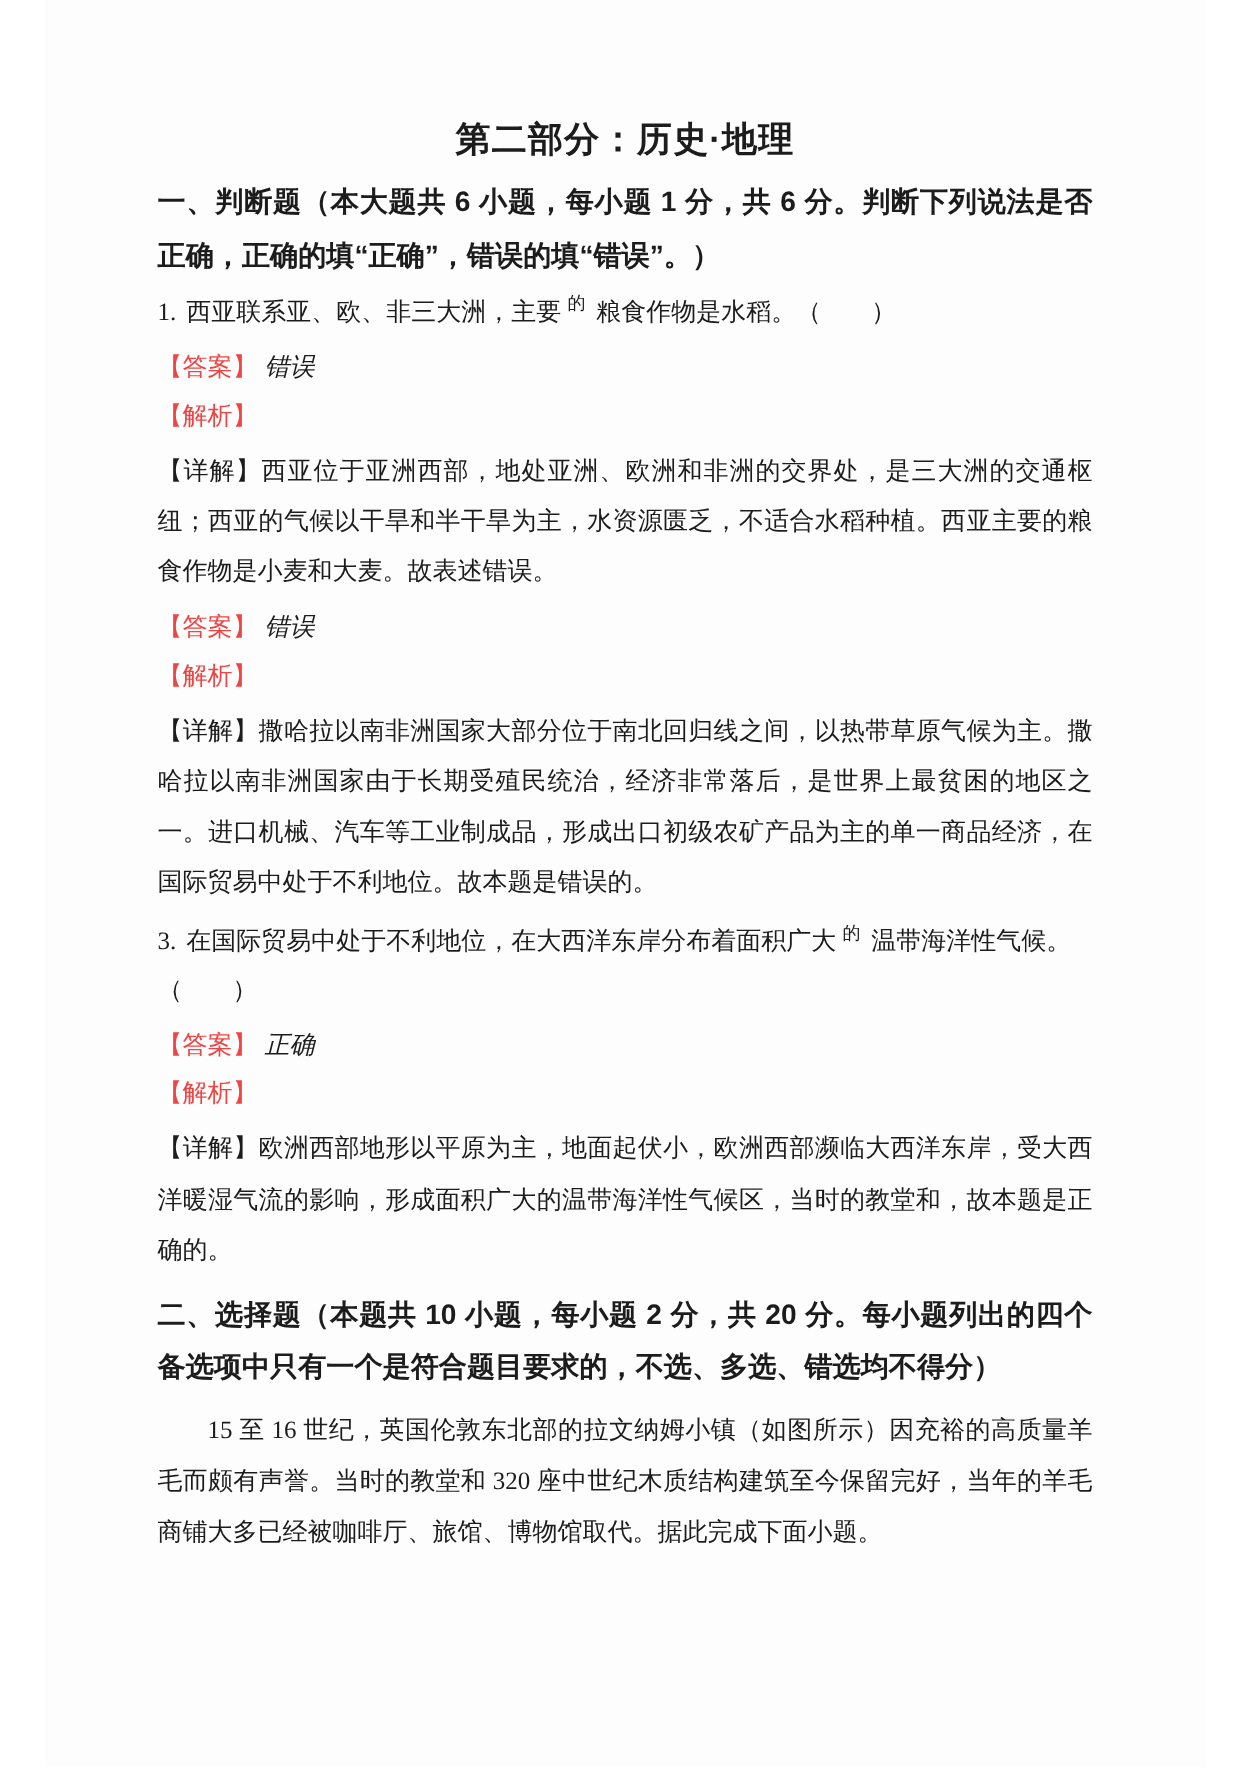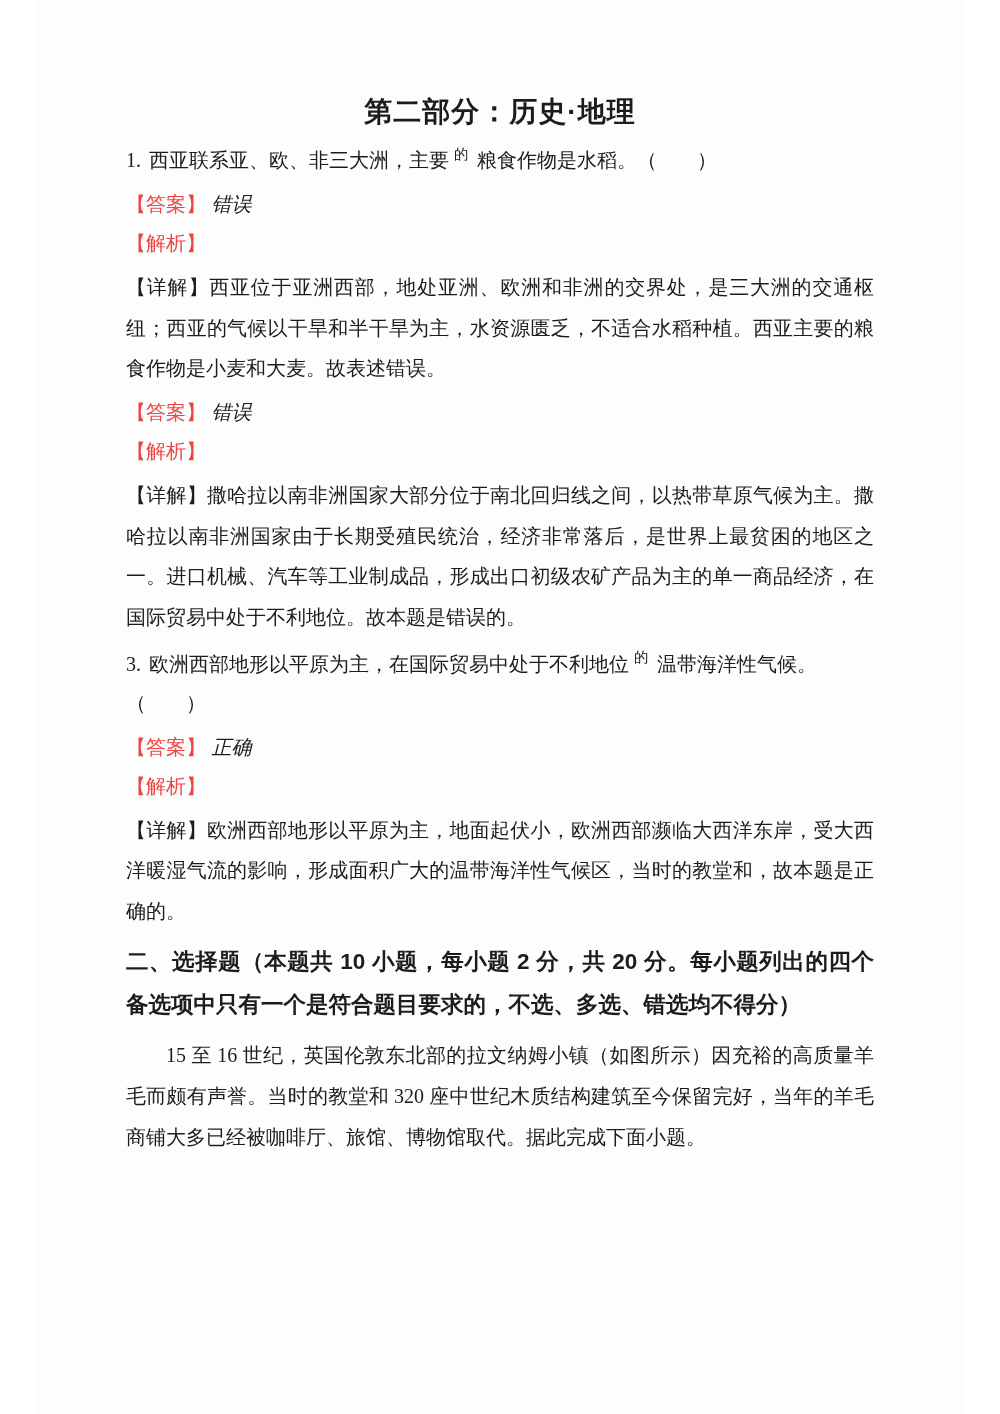--- a/index.html
+++ b/index.html
@@ -65,36 +65,37 @@
   }
   .qa-block { margin-bottom: 4px; }
 </style>
 </head>
 <body>
 
 <div class="page">
 
   <h1 class="title">第二部分：历史·地理</h1>
 
+  <p class="sec-heading">一、判断题（本大题共 6 小题，每小题 1 分，共 6 分。判断下列说法是否正确，正确的填“正确”，错误的填“错误”。）</p>
 
   <div class="qa-block">
     <p class="q-line"><span class="q-num">1.</span><span>西亚联系亚、欧、非三大洲，主要</span><span class="raised">的</span><span>粮食作物是水稻。（　　）</span></p>
     <p class="label-line"><span class="blue">【答案】</span><span class="ans-val">错误</span></p>
     <p class="label-line"><span class="blue">【解析】</span></p>
     <p class="detail"><span>【详解】</span><span>西亚位于亚洲西部，地处亚洲、欧洲和非洲的交界处，是三大洲的交通枢纽；西亚的气候以干旱和半干旱为主，水资源匮乏，不适合水稻种植。西亚主要的粮食作物是小麦和大麦。故表述错误。</span></p>
   </div>
 
   <div class="qa-block">
     <p class="label-line"><span class="blue">【答案】</span><span class="ans-val">错误</span></p>
     <p class="label-line"><span class="blue">【解析】</span></p>
     <p class="detail"><span>【详解】</span><span>撒哈拉以南非洲国家大部分位于南北回归线之间，以热带草原气候为主。撒哈拉以南非洲国家由于长期受殖民统治，经济非常落后，是世界上最贫困的地区之一。进口机械、汽车等工业制成品，形成出口初级农矿产品为主的单一商品经济，在国际贸易中处于不利地位。故本题是错误的。</span></p>
   </div>
 
   <div class="qa-block">
-    <p class="q-line"><span class="q-num">3.</span><span>欧洲西部地形以平原为主，在国际贸易中处于不利地位</span><span class="raised">的</span><span>温带海洋性气候。（　　）</span></p>
+    <p class="q-line"><span class="q-num">3.</span><span>在国际贸易中处于不利地位，在大西洋东岸分布着面积广大</span><span class="raised">的</span><span>温带海洋性气候。（　　）</span></p>
     <p class="label-line"><span class="blue">【答案】</span><span class="ans-val">正确</span></p>
     <p class="label-line"><span class="blue">【解析】</span></p>
     <p class="detail"><span>【详解】</span><span>欧洲西部地形以平原为主，地面起伏小，欧洲西部濒临大西洋东岸，受大西洋暖湿气流的影响，形成面积广大的温带海洋性气候区，当时的教堂和，故本题是正确的。</span></p>
   </div>
 
   <p class="sec-heading second">二、选择题（本题共 10 小题，每小题 2 分，共 20 分。每小题列出的四个备选项中只有一个是符合题目要求的，不选、多选、错选均不得分）</p>
 
   <p class="intro">15 至 16 世纪，英国伦敦东北部的拉文纳姆小镇（如图所示）因充裕的高质量羊毛而颇有声誉。当时的教堂和 320 座中世纪木质结构建筑至今保留完好，当年的羊毛商铺大多已经被咖啡厅、旅馆、博物馆取代。据此完成下面小题。</p>
 
 </div>

